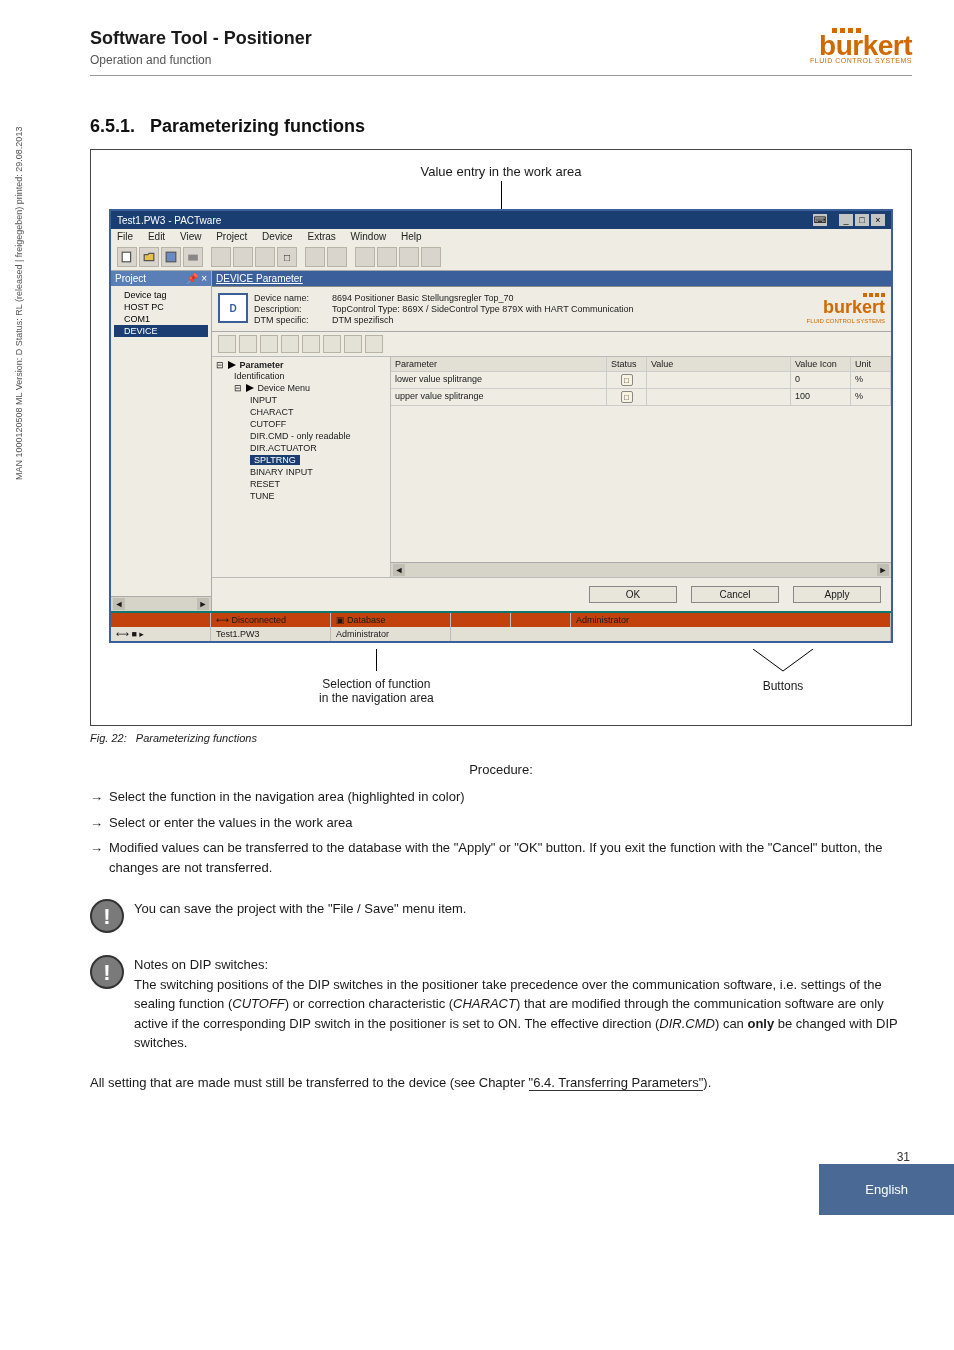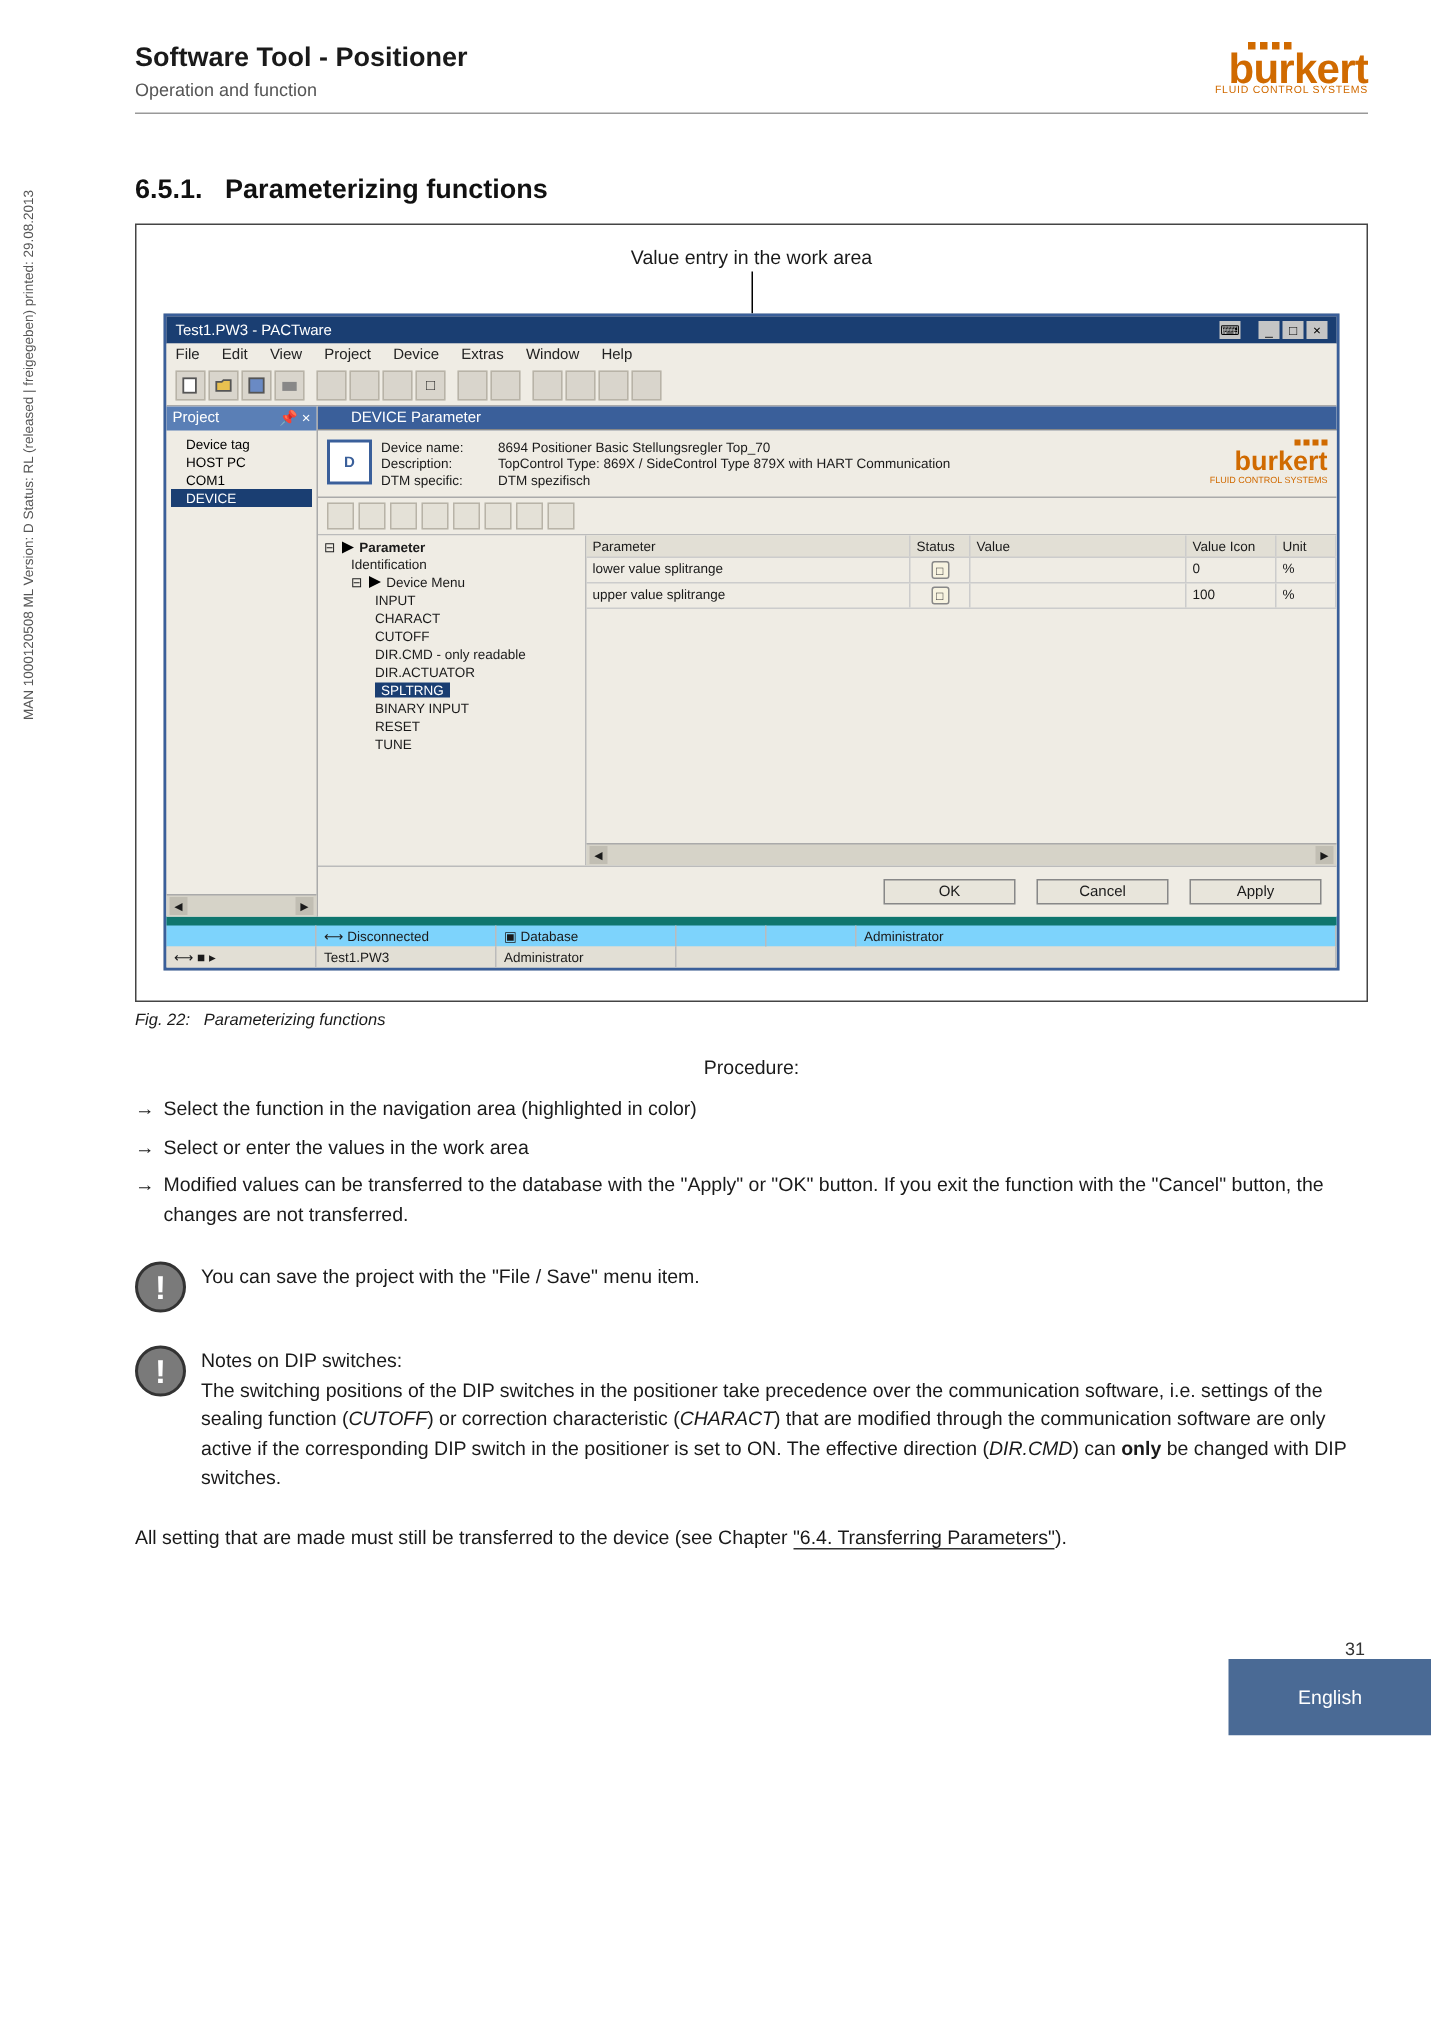--- a/index.html
+++ b/index.html
@@ -152,22 +152,23 @@
   .ss-tree .item.sel { background: #1a3e72; color:#fff; }
   .ss-right {
     flex: 1;
     display: flex;
     flex-direction: column;
     background: #efece4;
   }
   .ss-tab {
     background: #3a5f9a;
     color: #fff;
-    padding: 2px 22px;
+    padding: 2px 4px;
     border-bottom: 1px solid #888;
+    text-decoration: underline;
   }
   .ss-device-head {
     background: #efece4;
     padding: 6px;
     display: flex;
     justify-content: space-between;
     gap: 8px;
     border-bottom: 1px solid #aaa;
   }
   .ss-device-head .kv { display:grid; grid-template-columns: 78px 1fr; font-size: 9px; row-gap:1px; }
@@ -231,22 +232,22 @@
     min-width: 70px;
     padding: 2px 8px;
     background: #e8e5db;
     border: 1px solid #888;
     text-align:center;
     font-size: 10px;
   }
   .ss-statusbar {
     display:grid;
     grid-template-columns: 100px 120px 120px 60px 60px 1fr;
-    border-top:6px solid #0f766e;
-    background:#7dd3fc;
+    border-top:2px solid #0f766e;
+    background:#c2410c;
   }
   .ss-statusbar div { padding:2px 5px; border-right:1px solid #bbb; font-size:9px;}
   .ss-statusbar2 {
     display:grid;
     grid-template-columns: 100px 120px 120px 1fr;
     background:#e2dfd5;
   }
   .ss-statusbar2 div { padding:2px 5px; border-right:1px solid #bbb; font-size:9px;}
   .hscroll {
     display:flex; justify-content:space-between; align-items:center;
@@ -538,20 +539,36 @@
         <div>Administrator</div>
       </div>
       <div class="ss-statusbar2">
         <div>⟷ ■ ▸</div>
         <div>Test1.PW3</div>
         <div>Administrator</div>
         <div></div>
       </div>
     </div>
 
+    <div class="fig-bottom-labels">
+      <div class="leader-block" style="margin-left: 210px;">
+        <div class="leader-line" style="height:22px"></div>
+        <div class="ll-txt">
+          <span>Selection of function</span><br><span>in the navigation area</span>
+        </div>
+      </div>
+      <div style="flex:1"></div>
+      <div class="leader-block" style="margin-right: 70px;">
+        <svg width="80" height="24">
+            <line x1="10" y1="0" x2="40" y2="22" stroke="#000"></line>
+            <line x1="70" y1="0" x2="40" y2="22" stroke="#000"></line>
+          </svg>
+        <div class="ll-txt">Buttons</div>
+      </div>
+    </div>
   </div>
 
   <div class="fig-caption">
     <span>Fig. 22:</span>&nbsp;&nbsp;&nbsp;<span>Parameterizing functions</span>
   </div>
 
   <div class="proc-head">Procedure:</div>
   <div class="arrow-item">
       <span class="arr">→</span>
       <span>Select the function in the navigation area (highlighted in color)</span>

